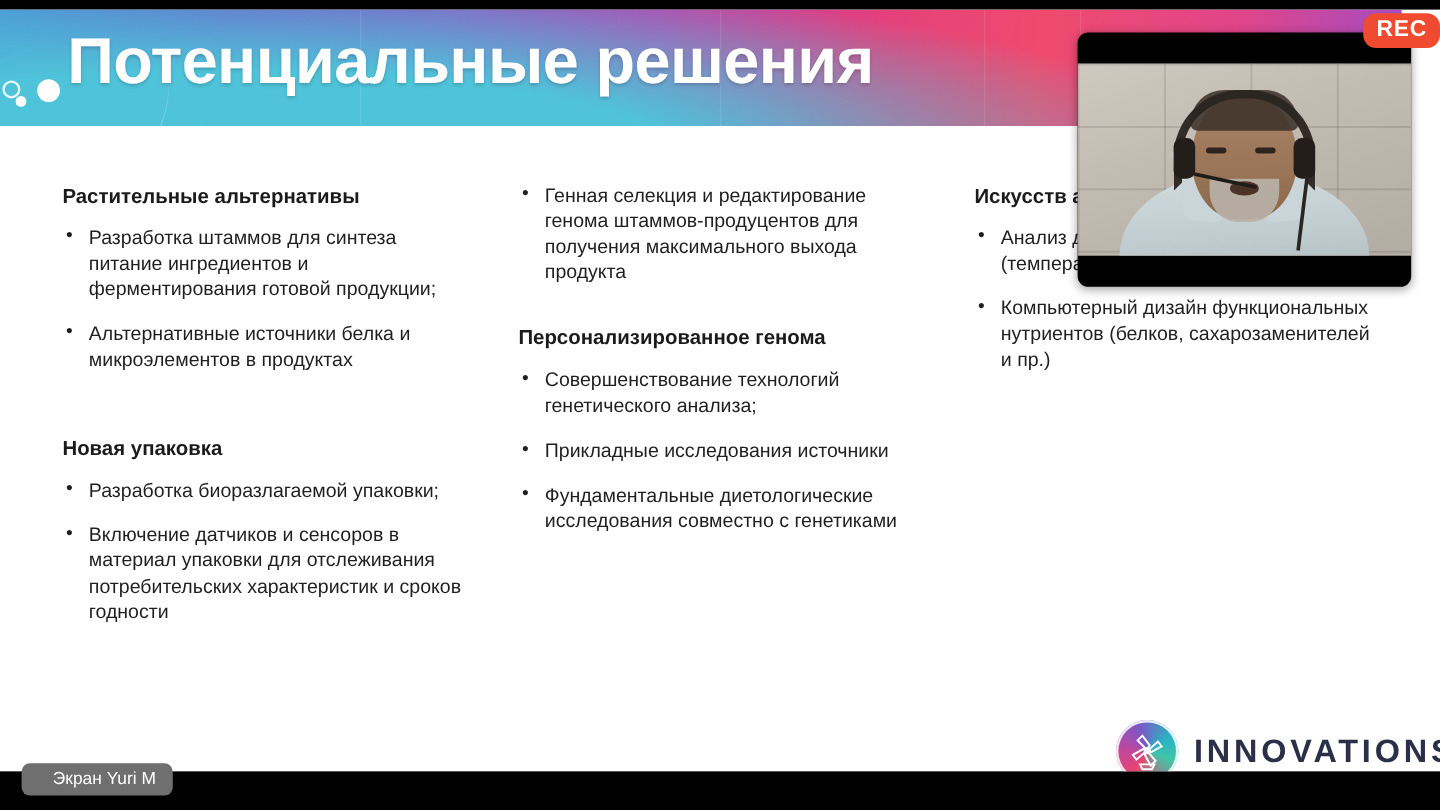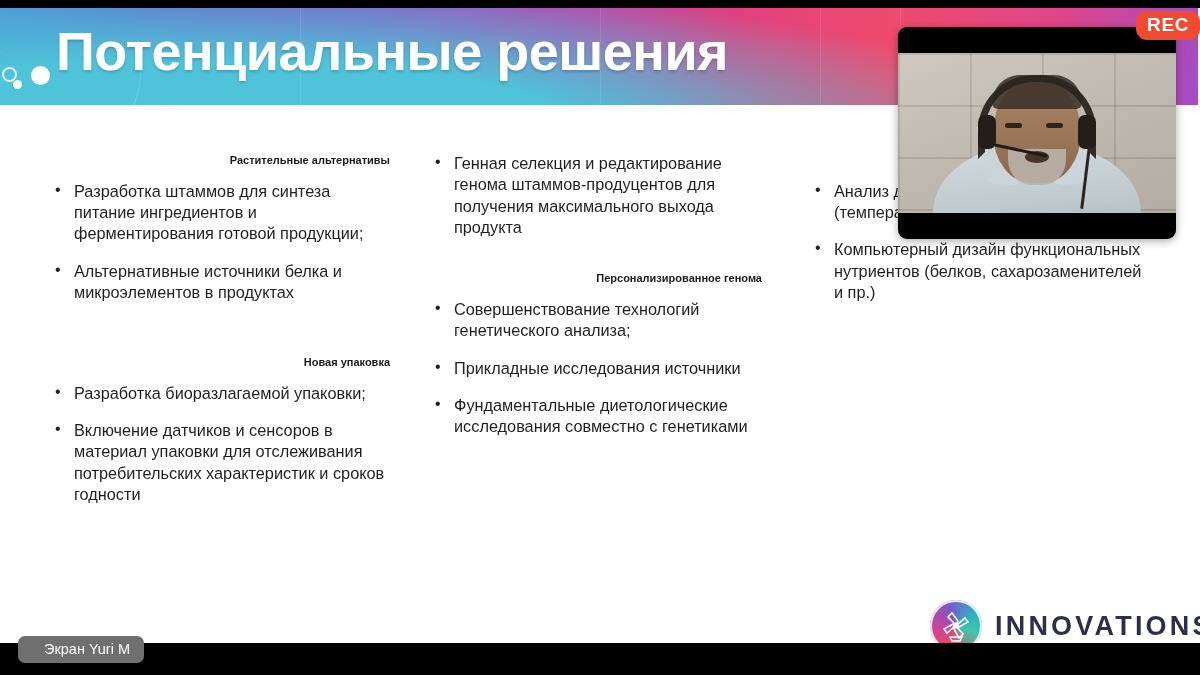--- a/index.html
+++ b/index.html
@@ -37,21 +37,20 @@
   #banner {
     position: absolute;
     left: 0;
     top: 0;
     width: 1168px;
     height: 97px;
     background:
       radial-gradient(120% 260% at 16% 120%, #4fc3d9 0%, #4fc3d9 26%, rgba(79,195,217,0) 58%),
       linear-gradient(95deg, #4a8fd4 0%, #6f62c9 17%, #8b57c4 31%, #b546b0 46%, #e3407d 62%, #ef4b6e 74%, #e0458a 88%, #a24cc4 100%);
     overflow: hidden;
-    padding-left: 30px;
   }
   .banner-grid {
     position: absolute;
     top: 0;
     width: 1px;
     height: 100%;
     background: rgba(255,255,255,0.10);
   }
   .banner-swoosh {
     position: absolute;
@@ -96,26 +95,25 @@
     position: absolute;
     top: 48px;
   }
   #col-1 { left: 52px;  width: 338px; }
   #col-2 { left: 432px; width: 330px; }
   #col-3 { left: 812px; width: 340px; }
 
   .group { margin-bottom: 30px; }
   .group-heading {
     color: #1b1b1b;
-    font-size: 11px;
+    font-size: 17px;
     font-weight: bold;
     line-height: 1.32;
     margin: 0 0 13px 0;
     font-family: "Liberation Sans", sans-serif;
-    text-align: right;
   }
   ul.bullets {
     list-style: none;
     margin: 0;
     padding: 0;
   }
   ul.bullets > li {
     position: relative;
     padding-left: 22px;
     margin-bottom: 16px;

